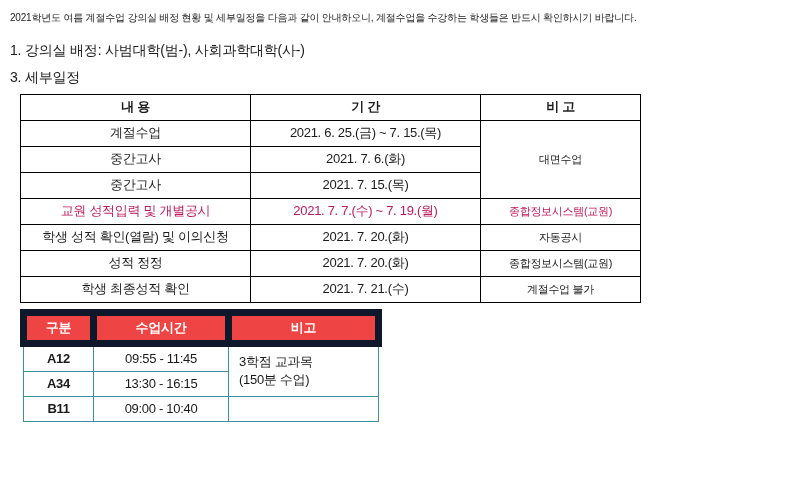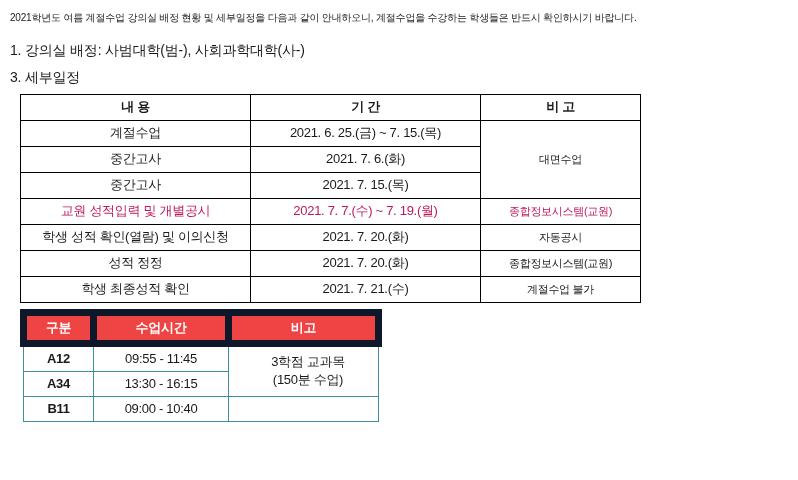--- a/index.html
+++ b/index.html
@@ -84,21 +84,21 @@
     border: 1px solid #3e8e9c;
     text-align: center;
     height: 22px;
     font-size: 13px;
     letter-spacing: -0.3px;
   }
   table.hours td.code {
     font-weight: bold;
   }
   table.hours td.note {
-    text-align: center;
+    text-align: left;
     padding-left: 10px;
     line-height: 1.35;
   }
 </style>
 </head>
 <body>
 
 <div class="page">
 
   <p class="intro">2021학년도 여름 계절수업 강의실 배정 현황 및 세부일정을 다음과 같이 안내하오니, 계절수업을 수강하는 학생들은 반드시 확인하시기 바랍니다.</p>

